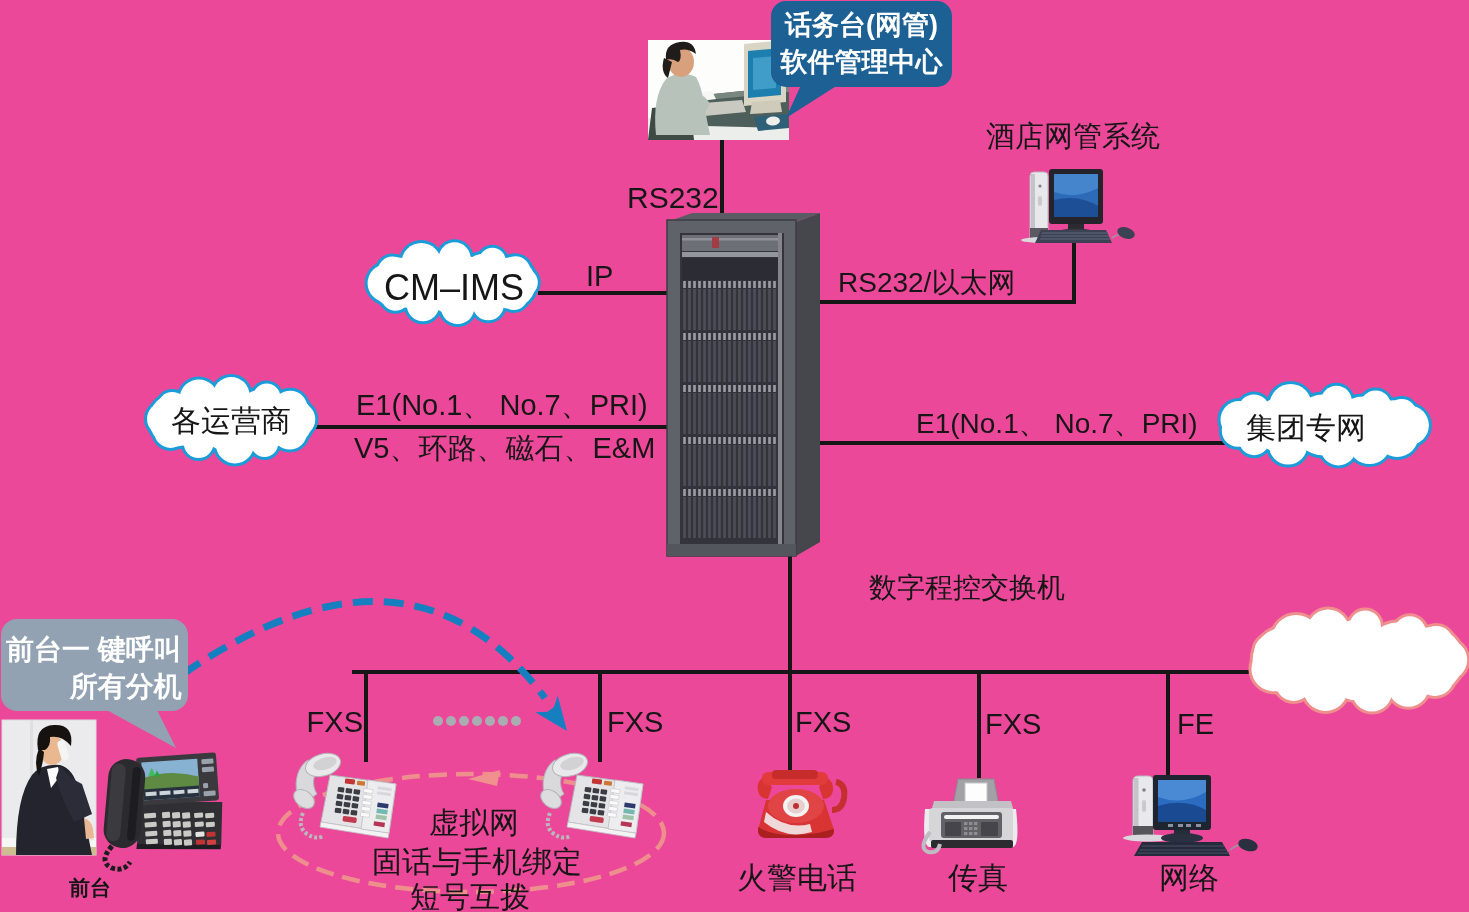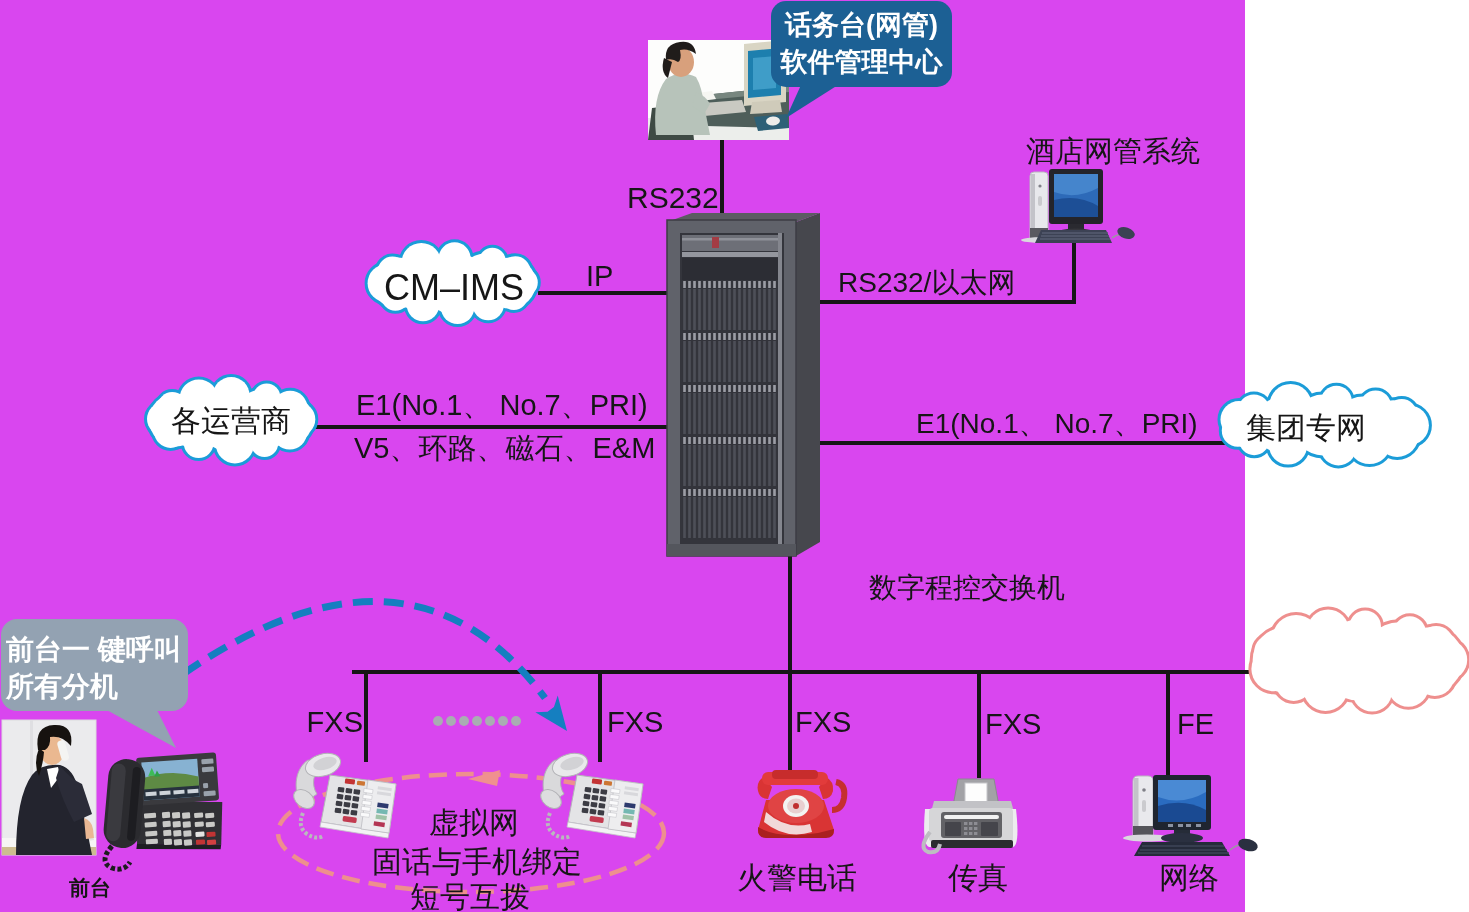--- a/index.html
+++ b/index.html
@@ -1,22 +1,22 @@
 <!DOCTYPE html>
 <html><head>
 <meta charset="utf-8">
 <style>
   html,body{margin:0;padding:0;background:#ffffff;}
   body{width:1469px;height:912px;overflow:hidden;
        font-family:"Liberation Sans","DejaVu Sans",sans-serif;}
-  .stage{position:relative;width:1245px;height:912px;background:#d946ef;}
+  .stage{position:relative;width:1469px;height:912px;background:#ec4899;}
   .stage>svg{position:absolute;left:0;top:0;}
   .lbl{position:absolute;color:#161616;white-space:nowrap;line-height:1.1;}
   .cjk{font-weight:500;}
-  .callout-text{position:absolute;color:#fff;font-weight:bold;white-space:nowrap;}
+  .callout-text{position:absolute;color:#fff;font-weight:bold;white-space:nowrap;text-align:right;}
 </style>
 </head>
 <body>
 
 <div class="stage">
 <svg width="1469" height="912" viewBox="0 0 1469 912">
 
   <g stroke="#161616" stroke-width="4" fill="none">
     <line x1="722" y1="140" x2="722" y2="222"></line>
     <line x1="538" y1="293" x2="676" y2="293"></line>
@@ -513,21 +513,21 @@
   </g>
 </svg>
 
   <div class="callout-text" style="left:771px;top:7px;width:181px;text-align:center;font-size:27px;line-height:37px;">
     <div>话务台(网管)</div>
     <div>软件管理中心</div>
   </div>
 
   <div class="lbl" style="left:627px;top:168px;font-size:30px;margin-top:13px;">RS232</div>
 
-  <div class="lbl cjk" style="left:986px;top:136px;font-size:29px;margin-left:40px;">酒店网管系统</div>
+  <div class="lbl cjk" style="left:986px;top:121px;font-size:29px;">酒店网管系统</div>
 
   <div class="lbl" style="left:838px;top:268px;font-size:28px;">RS232/以太网</div>
 
   <div class="lbl" style="left:369px;top:268px;width:170px;text-align:center;font-size:36px;">CM–IMS</div>
 
   <div class="lbl" style="left:586px;top:261px;font-size:29px;">IP</div>
 
   <div class="lbl cjk" style="left:156px;top:404px;width:150px;text-align:center;font-size:30px;">各运营商</div>
 
   <div class="lbl" style="left:356px;top:390px;font-size:29px;">E1(No.1、 No.7、PRI)</div>

